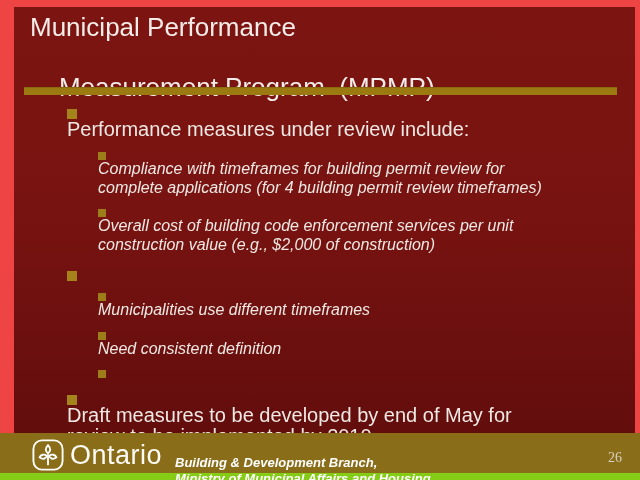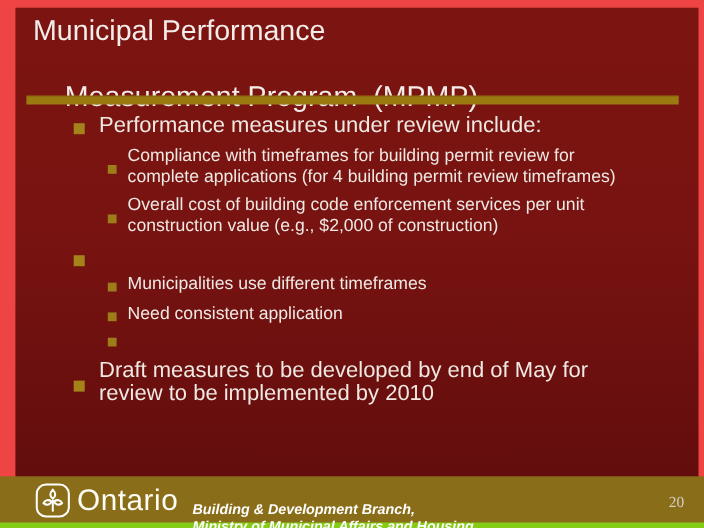--- a/index.html
+++ b/index.html
@@ -33,44 +33,44 @@
     left: 24px; top: 87px;
     width: 593px; height: 7px;
     background: #9c7a12;
     border-top: 1px solid #8a6a0e;
   }
   .content {
     position: absolute;
     left: 0; top: 96px; width: 640px;
     color: #efe8e3;
   }
-  .li { display: flex; align-items: center; }
+  .li { display: flex; align-items: flex-start; flex-direction: column; }
   .li1 { padding-left: 67px; margin-top: 12px; font-size: 20px; line-height: 21px; }
   .li1.first { margin-top: 8px; }
   .li1 .sq {
     flex: 0 0 auto;
     width: 10px; height: 10px;
     margin-top: 5px; margin-right: 13px;
     background: #a5831b;
   }
   .li1 .txt { max-width: 500px; }
-  .li2 { padding-left: 98px; margin-top: 8px; font-size: 16px; line-height: 18.5px; }
+  .li2 { padding-left: 98px; margin-top: 8px; font-size: 16px; line-height: 18.5px; font-style: italic; }
   .li2 .sq {
     flex: 0 0 auto;
     width: 8px; height: 8px;
     margin-top: 4px; margin-right: 10px;
     background: #9d7d1a;
   }
   .li2 .txt { max-width: 470px; }
   .footer {
     position: absolute;
     left: 0; bottom: 0;
     width: 640px; height: 47px;
     background: #8a6d19;
-    border-bottom: 5px solid #84cc16;
+    border-bottom: 7px solid #84cc16;
     box-sizing: border-box;
   }
   .logo {
     position: absolute;
     left: 32px; top: 6px;
     width: 32px; height: 32px;
   }
   .wordmark {
     position: absolute;
     left: 70px; top: 7px;
@@ -122,21 +122,21 @@
     </div>
     <div class="li li1">
       <span class="sq"></span>
     </div>
     <div class="li li2">
       <span class="sq"></span>
       <span class="txt">Municipalities use different timeframes</span>
     </div>
     <div class="li li2">
       <span class="sq"></span>
-      <span class="txt">Need consistent application</span>
+      <span class="txt">Need consistent definition</span>
     </div>
     <div class="li li2">
       <span class="sq"></span>
     </div>
     <div class="li li1">
       <span class="sq"></span>
       <span class="txt">Draft measures to be developed by end of May for review to be implemented by 2010</span>
     </div>
   </div>
 
@@ -146,15 +146,15 @@
       <path d="M17 6.5 C13.8 10 14 13.2 17 15.2 C20 13.2 20.2 10 17 6.5 Z"></path>
       <path d="M8 19.5 C11.5 22.3 14.6 21.2 15.8 17.8 C12.8 15.8 9.4 16.4 8 19.5 Z"></path>
       <path d="M26 19.5 C22.5 22.3 19.4 21.2 18.2 17.8 C21.2 15.8 24.6 16.4 26 19.5 Z"></path>
       <path d="M17 17 L17 27"></path>
     </svg>
     <div class="wordmark">Ontario</div>
     <div class="branch">
       <span>Building &amp; Development Branch,</span><br>
       <span>Ministry of Municipal Affairs</span><span class="reg"> and Housing</span>
     </div>
-    <div class="page-num">20</div>
+    <div class="page-num">26</div>
   </div>
 </div>
 
 </body></html>

